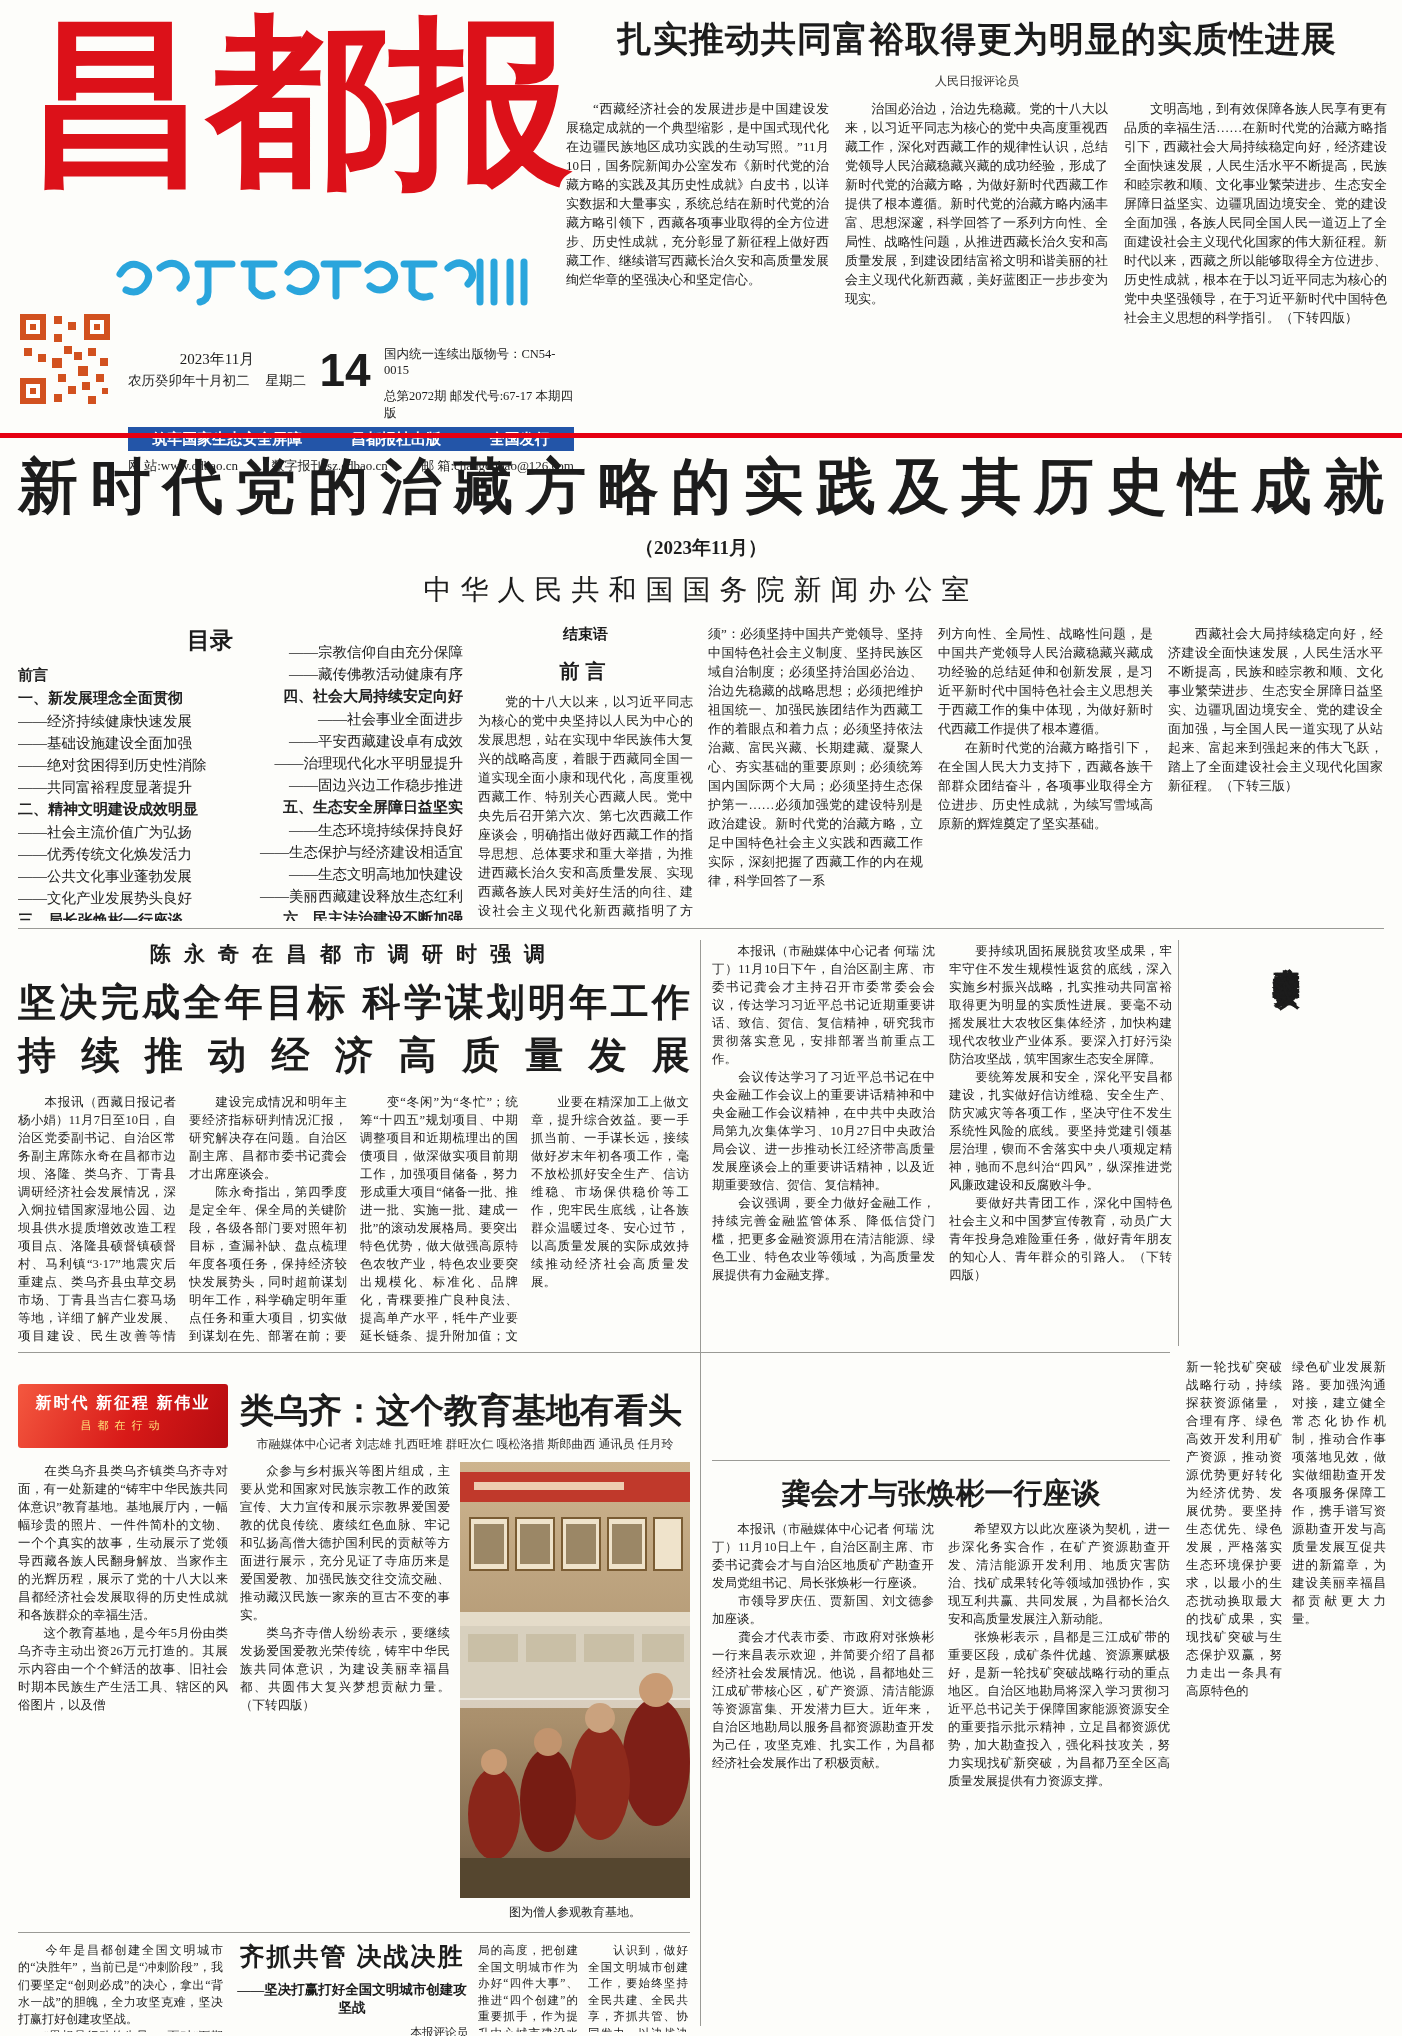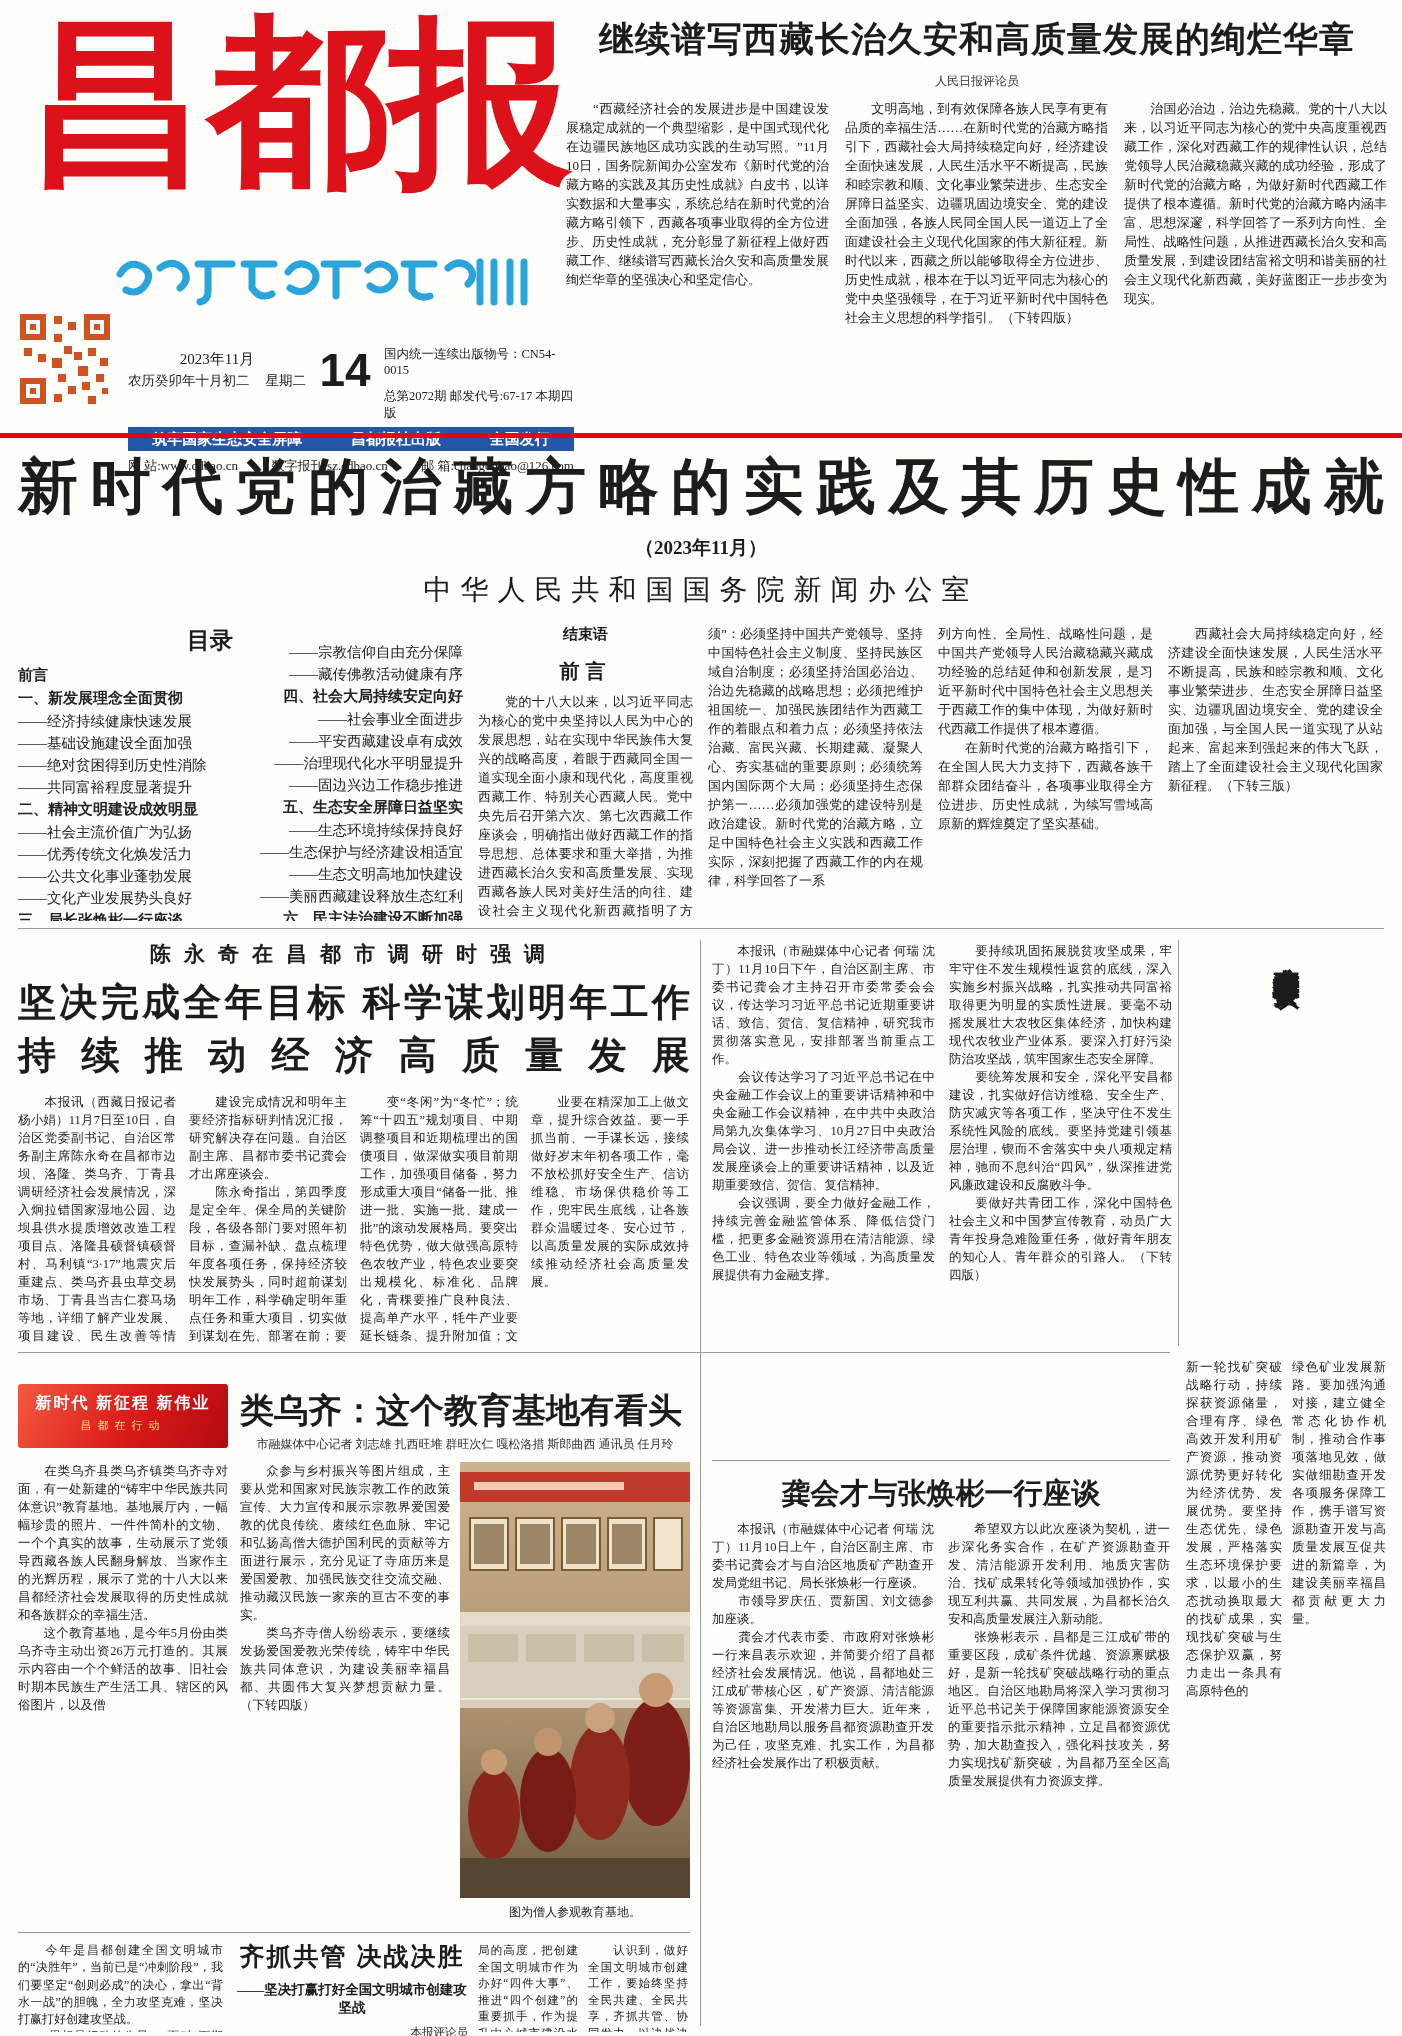--- a/index.html
+++ b/index.html
@@ -119,26 +119,26 @@
       <span>全国发行</span>
     </div>
     <div style="display:flex;justify-content:space-between;font-size:13px;margin-top:6px;">
       <span>网 站:www.cdbao.cn</span>
       <span>数字报刊:sz.cdbao.cn</span>
       <span>邮 箱:changdubao@126.com</span>
     </div>
   </div>
 
   <div class="abs" style="left:566px;top:16px;width:822px;">
-    <div class="artTitle ctr" style="font-size:35px;letter-spacing:1px;">继续谱写西藏长治久安和高质量发展的绚烂华章</div>
+    <div class="artTitle ctr" style="font-size:35px;letter-spacing:1px;">扎实推动共同富裕取得更为明显的实质性进展</div>
     <div class="byline" style="margin-top:10px;">人民日报评论员</div>
     <div style="display:flex;gap:16px;margin-top:10px;">
       <div class="p" style="width:263px;height:250px;">　　“西藏经济社会的发展进步是中国建设发展稳定成就的一个典型缩影，是中国式现代化在边疆民族地区成功实践的生动写照。”11月10日，国务院新闻办公室发布《新时代党的治藏方略的实践及其历史性成就》白皮书，以详实数据和大量事实，系统总结在新时代党的治藏方略引领下，西藏各项事业取得的全方位进步、历史性成就，充分彰显了新征程上做好西藏工作、继续谱写西藏长治久安和高质量发展绚烂华章的坚强决心和坚定信心。</div>
+      <div class="p" style="width:263px;height:250px;">　　治国必治边，治边先稳藏。党的十八大以来，以习近平同志为核心的党中央高度重视西藏工作，深化对西藏工作的规律性认识，总结党领导人民治藏稳藏兴藏的成功经验，形成了新时代党的治藏方略，为做好新时代西藏工作提供了根本遵循。新时代党的治藏方略内涵丰富、思想深邃，科学回答了一系列方向性、全局性、战略性问题，从推进西藏长治久安和高质量发展，到建设团结富裕文明和谐美丽的社会主义现代化新西藏，美好蓝图正一步步变为现实。</div>
       <div class="p" style="width:263px;height:250px;">　　文明高地，到有效保障各族人民享有更有品质的幸福生活……在新时代党的治藏方略指引下，西藏社会大局持续稳定向好，经济建设全面快速发展，人民生活水平不断提高，民族和睦宗教和顺、文化事业繁荣进步、生态安全屏障日益坚实、边疆巩固边境安全、党的建设全面加强，各族人民同全国人民一道迈上了全面建设社会主义现代化国家的伟大新征程。新时代以来，西藏之所以能够取得全方位进步、历史性成就，根本在于以习近平同志为核心的党中央坚强领导，在于习近平新时代中国特色社会主义思想的科学指引。（下转四版）</div>
-      <div class="p" style="width:263px;height:250px;">　　治国必治边，治边先稳藏。党的十八大以来，以习近平同志为核心的党中央高度重视西藏工作，深化对西藏工作的规律性认识，总结党领导人民治藏稳藏兴藏的成功经验，形成了新时代党的治藏方略，为做好新时代西藏工作提供了根本遵循。新时代党的治藏方略内涵丰富、思想深邃，科学回答了一系列方向性、全局性、战略性问题，从推进西藏长治久安和高质量发展，到建设团结富裕文明和谐美丽的社会主义现代化新西藏，美好蓝图正一步步变为现实。</div>
     </div>
   </div>
 
   <div class="abs redrule" style="left:0;top:433px;width:1402px;height:5px;"></div>
 
   <div class="abs" style="left:18px;top:452px;width:1366px;">
     <div class="doc-headline">新时代党的治藏方略的实践及其历史性成就</div>
     <div class="ctr b" style="font-size:19px;margin-top:14px;">（2023年11月）</div>
     <div class="ctr" style="font-size:28px;letter-spacing:9px;margin-top:10px;">中华人民共和国国务院新闻办公室</div>
 

